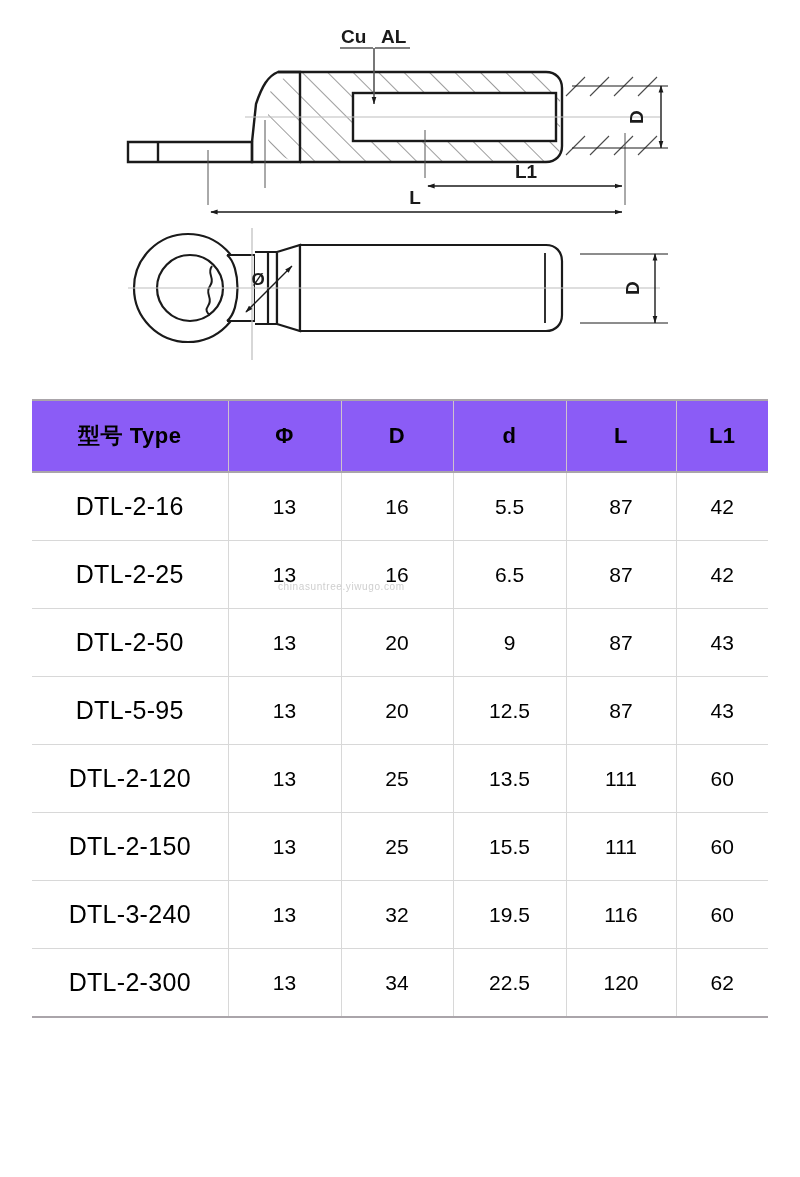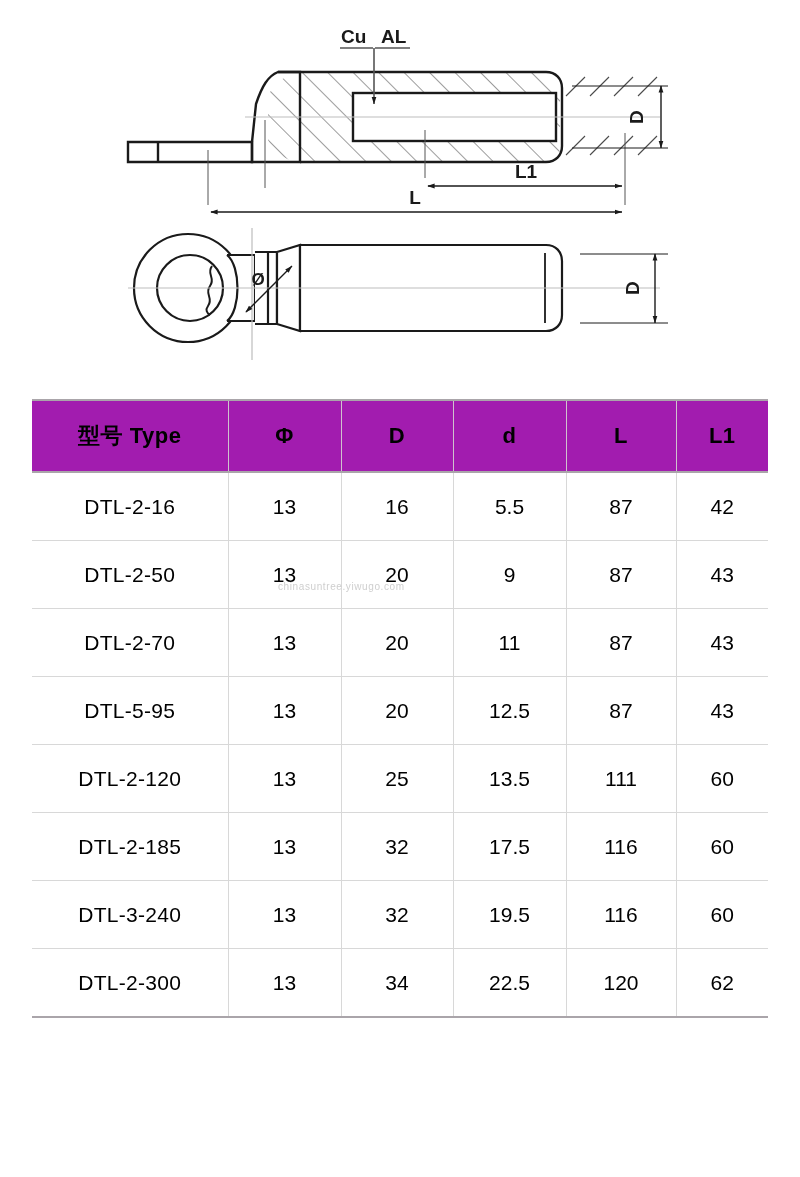--- a/index.html
+++ b/index.html
@@ -33,21 +33,21 @@
     left: 32px;
     top: 399px;
     width: 736px;
   }
   table.spec {
     border-collapse: collapse;
     width: 736px;
     table-layout: fixed;
   }
   table.spec thead th {
-    background: #a21caf;
+    background: #8b5cf6;
     border-top: 2px solid #aaa5aa;
     border-bottom: 2px solid #aaa5aa;
     border-right: 1px solid #cfc2cd;
     font-size: 22px;
     font-weight: bold;
     height: 70px;
     padding: 0;
     text-align: center;
     vertical-align: middle;
     letter-spacing: .5px;
@@ -62,21 +62,21 @@
     padding: 0;
     text-align: center;
     vertical-align: middle;
     background: #fff;
   }
   table.spec tbody td:last-child { border-right: none; }
   table.spec tbody tr:last-child td {
     border-bottom: 2px solid #aaa5aa;
   }
   table.spec tbody td.type-cell {
-    font-size: 21px;
+    font-size: 25px;
     letter-spacing: .3px;
   }
 
   
   col.c-type { width: 196px; }
   col.c-phi  { width: 113px; }
   col.c-dd   { width: 112px; }
   col.c-d    { width: 113px; }
   col.c-l    { width: 110px; }
   col.c-l1   { width: 92px; }
@@ -258,57 +258,57 @@
 
     <tr>
           <td class="type-cell">DTL-2-16</td>
           <td>13</td>
           <td>16</td>
           <td>5.5</td>
           <td>87</td>
           <td>42</td>
         </tr>
         <tr>
+          <td class="type-cell">DTL-2-25</td>
+          <td>13</td>
+          <td>16</td>
+          <td>6.5</td>
+          <td>87</td>
+          <td>42</td>
+        </tr>
+        <tr>
           <td class="type-cell">DTL-2-50</td>
           <td>13</td>
           <td>20</td>
           <td>9</td>
           <td>87</td>
           <td>43</td>
         </tr>
         <tr>
-          <td class="type-cell">DTL-2-70</td>
-          <td>13</td>
-          <td>20</td>
-          <td>11</td>
-          <td>87</td>
-          <td>43</td>
-        </tr>
-        <tr>
           <td class="type-cell">DTL-5-95</td>
           <td>13</td>
           <td>20</td>
           <td>12.5</td>
           <td>87</td>
           <td>43</td>
         </tr>
         <tr>
           <td class="type-cell">DTL-2-120</td>
           <td>13</td>
           <td>25</td>
           <td>13.5</td>
           <td>111</td>
           <td>60</td>
         </tr>
         <tr>
-          <td class="type-cell">DTL-2-185</td>
-          <td>13</td>
-          <td>32</td>
-          <td>17.5</td>
-          <td>116</td>
+          <td class="type-cell">DTL-2-150</td>
+          <td>13</td>
+          <td>25</td>
+          <td>15.5</td>
+          <td>111</td>
           <td>60</td>
         </tr>
         <tr>
           <td class="type-cell">DTL-3-240</td>
           <td>13</td>
           <td>32</td>
           <td>19.5</td>
           <td>116</td>
           <td>60</td>
         </tr>

